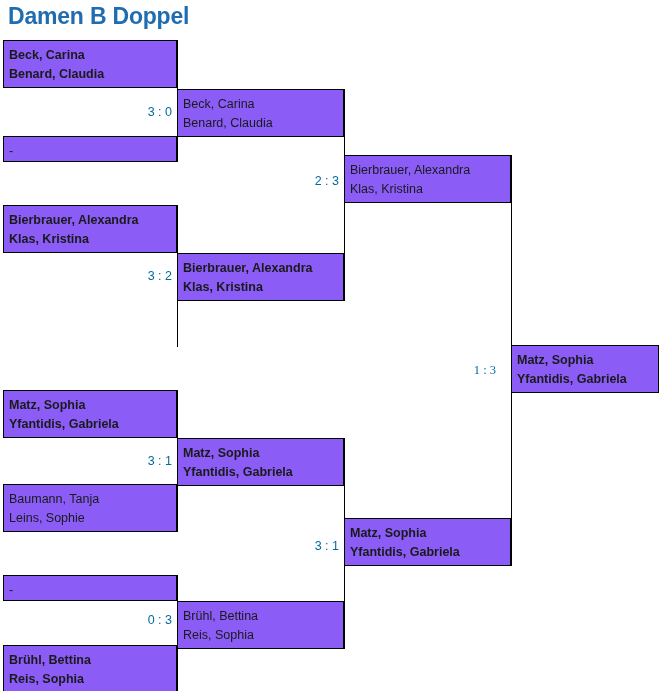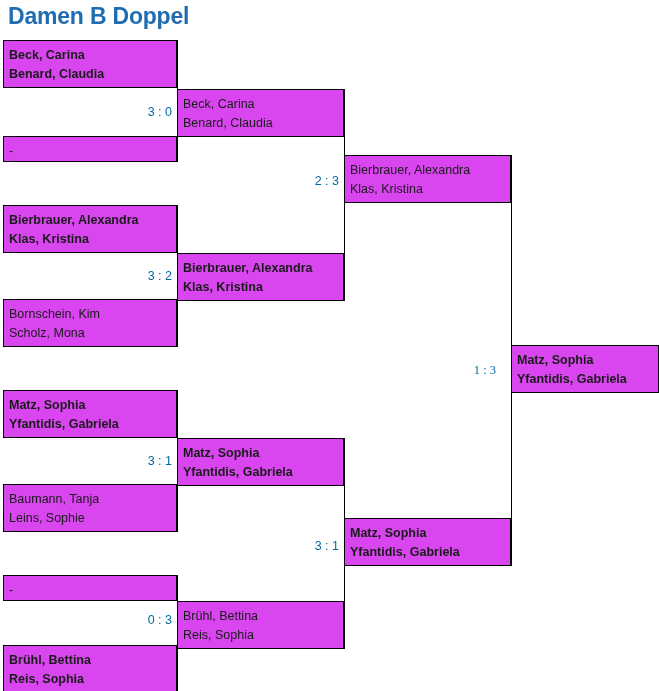--- a/index.html
+++ b/index.html
@@ -7,21 +7,21 @@
   #stage{position:relative;width:659px;height:691px;overflow:hidden;background:#fff;padding-left:15px;}
 
   #title{
     position:absolute;left:8px;top:3px;
     font-size:23px;font-weight:bold;color:#1F6CB0;
     letter-spacing:-0.2px;white-space:nowrap;
   }
 
   .box{
     position:absolute;box-sizing:border-box;
-    background:#d946ef;border:1px solid #000;
+    background:#8b5cf6;border:1px solid #000;
     padding:5px 5px 0 5px;
     font-size:12.5px;color:#1a1a1a;
     overflow:hidden;
   }
   .box .ln{display:block;line-height:19px;white-space:nowrap;}
   .box.win .ln{font-weight:bold;}
 
   .score{
     position:absolute;box-sizing:border-box;
     font-size:12.5px;color:#0369a1;
@@ -43,24 +43,20 @@
     <span class="ln">Benard, Claudia</span>
   </div>
   <div class="box" style="left:3px;top:136px;width:174px;height:26px;">
     <span class="ln">-</span>
   </div>
   <div class="score" style="left:100px;top:105px;width:72px;">3 : 0</div>
 
   <div class="box win" style="left:3px;top:205px;width:174px;height:48px;">
     <span class="ln">Bierbrauer, Alexandra</span>
     <span class="ln">Klas, Kristina</span>
-  </div>
-  <div class="box" style="left:3px;top:299px;width:174px;height:48px;">
-    <span class="ln">Bornschein, Kim</span>
-    <span class="ln">Scholz, Mona</span>
   </div>
   <div class="score" style="left:100px;top:269px;width:72px;">3 : 2</div>
 
   <div class="box win" style="left:3px;top:390px;width:174px;height:48px;">
     <span class="ln">Matz, Sophia</span>
     <span class="ln">Yfantidis, Gabriela</span>
   </div>
   <div class="box" style="left:3px;top:484px;width:174px;height:48px;">
     <span class="ln">Baumann, Tanja</span>
     <span class="ln">Leins, Sophie</span>

